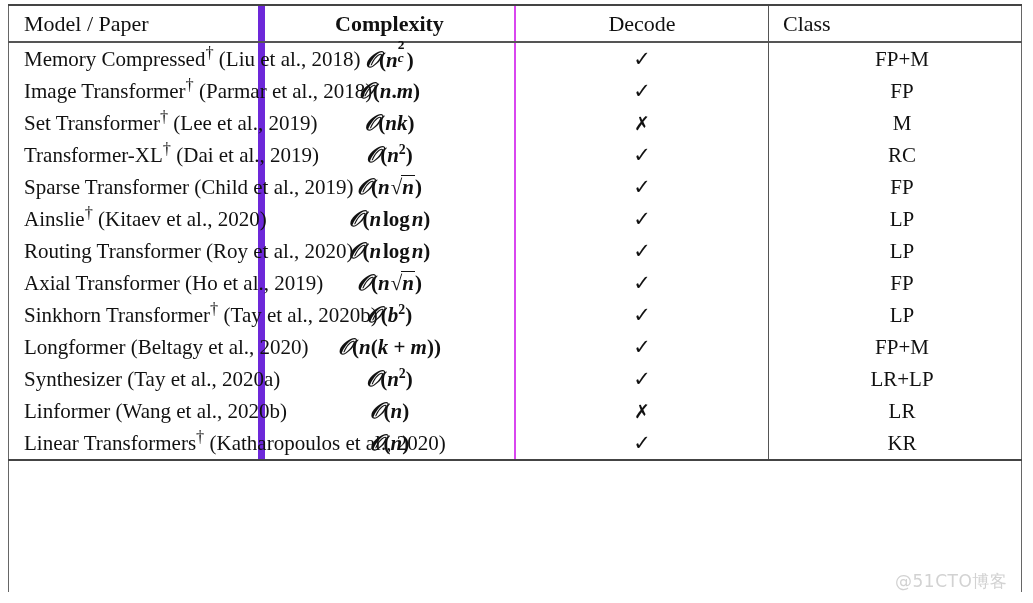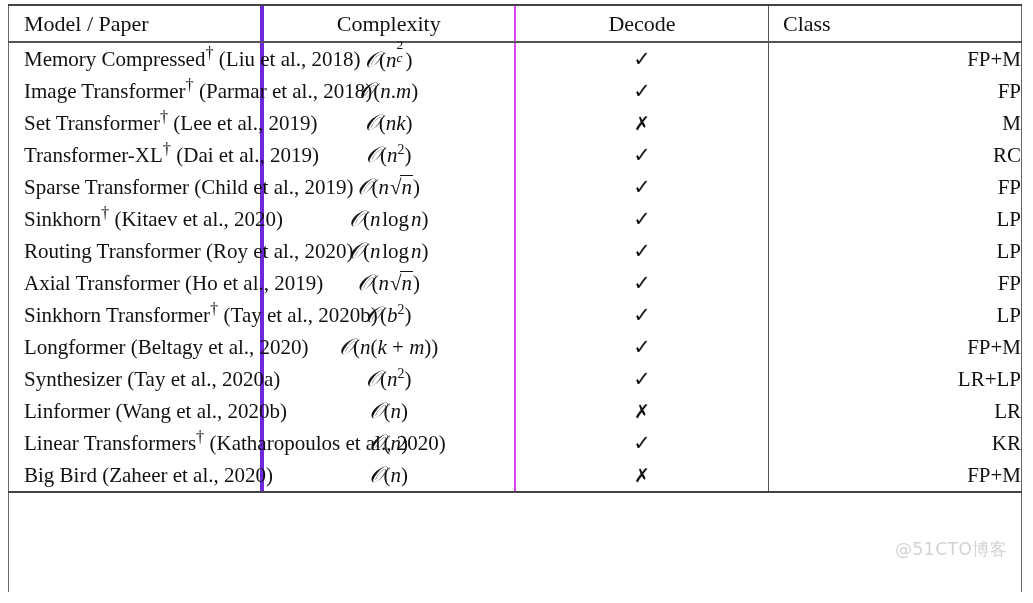--- a/index.html
+++ b/index.html
@@ -48,23 +48,23 @@
   table.paper-table tr.rule-bot td {
     padding: 0;
     height: 2px;
     background: #444444;
     line-height: 0;
     font-size: 0;
   }
 
   
   .col-model   { width: 606px; text-align: left;   padding-left: 16px; }
-  .col-complex { width: 176px; text-align: center; border-left: 4px solid #6d28d9; }
+  .col-complex { width: 176px; text-align: center; border-left: 7px solid #6d28d9; font-weight: bold; }
   .col-decode  { width: 110px; text-align: center; border-left: 2px solid #d946ef; }
-  .col-class   { width: 120px; text-align: right; border-left: 1px solid #555; padding-left: 14px; }
+  .col-class   { width: 120px; text-align: center; border-left: 1px solid #555; padding-left: 14px; }
 
   .head-cell {
     height: 33px;
     font-size: 22px;
     vertical-align: middle;
     white-space: nowrap;
   }
   .head-cell.col-model { text-align: left; }
   .head-cell.col-complex,
   .head-cell.col-decode { text-align: center; }
@@ -154,21 +154,21 @@
   }
 
   .mark-check { font-size: 21px; font-family: "DejaVu Sans", sans-serif; font-weight: normal; }
   .mark-cross { font-size: 19px; font-family: "DejaVu Sans", sans-serif; font-weight: bold; }
 
   .dagger { font-size: 0.78em; vertical-align: super; line-height: 0; }
 
   .watermark {
     position: absolute;
     left: 895px;
-    top: 538px;
+    top: 570px;
     font-size: 17px;
     color: #d2d2d2;
     font-family: "DejaVu Sans", sans-serif;
     letter-spacing: 0.5px;
     white-space: nowrap;
     pointer-events: none;
   }
 </style>
 </head>
 <body>
@@ -217,21 +217,21 @@
           <td class="col-decode"><span class="mark-check">✓</span></td>
           <td class="col-class">RC</td>
         </tr>
         <tr>
           <td class="col-model"><span>Sparse Transformer</span>&nbsp;<span>(Child et al., 2019)</span></td>
           <td class="col-complex math"><span class="bigO">𝒪</span>(<span class="var">n</span><span class="sqrt-wrap"><span class="radic">√</span><span class="radicand">n</span></span>)</td>
           <td class="col-decode"><span class="mark-check">✓</span></td>
           <td class="col-class">FP</td>
         </tr>
         <tr>
-          <td class="col-model"><span>Sinkhorn</span><span class="dagger">†</span>&nbsp;<span>(Kitaev et al., 2020)</span></td>
+          <td class="col-model"><span>Ainslie</span><span class="dagger">†</span>&nbsp;<span>(Kitaev et al., 2020)</span></td>
           <td class="col-complex math"><span class="bigO">𝒪</span>(<span class="var">n</span> <span class="opfun">log</span> <span class="var">n</span>)</td>
           <td class="col-decode"><span class="mark-check">✓</span></td>
           <td class="col-class">LP</td>
         </tr>
         <tr>
           <td class="col-model"><span>Routing Transformer</span>&nbsp;<span>(Roy et al., 2020)</span></td>
           <td class="col-complex math"><span class="bigO">𝒪</span>(<span class="var">n</span> <span class="opfun">log</span> <span class="var">n</span>)</td>
           <td class="col-decode"><span class="mark-check">✓</span></td>
           <td class="col-class">LP</td>
         </tr>
@@ -264,26 +264,20 @@
           <td class="col-complex math"><span class="bigO">𝒪</span>(<span class="var">n</span>)</td>
           <td class="col-decode"><span class="mark-cross">✗</span></td>
           <td class="col-class">LR</td>
         </tr>
         <tr>
           <td class="col-model"><span>Linear Transformers</span><span class="dagger">†</span>&nbsp;<span>(Katharopoulos et al., 2020)</span></td>
           <td class="col-complex math"><span class="bigO">𝒪</span>(<span class="var">n</span>)</td>
           <td class="col-decode"><span class="mark-check">✓</span></td>
           <td class="col-class">KR</td>
         </tr>
-        <tr>
-          <td class="col-model"><span>Big Bird</span>&nbsp;<span>(Zaheer et al., 2020)</span></td>
-          <td class="col-complex math"><span class="bigO">𝒪</span>(<span class="var">n</span>)</td>
-          <td class="col-decode"><span class="mark-cross">✗</span></td>
-          <td class="col-class">FP+M</td>
-        </tr>
       </tbody>
     <tfoot>
       <tr class="rule-bot">
         <td colspan="4"></td>
       </tr>
     </tfoot>
   </table>
 </div>
 
 <div class="watermark">@51CTO博客</div>

